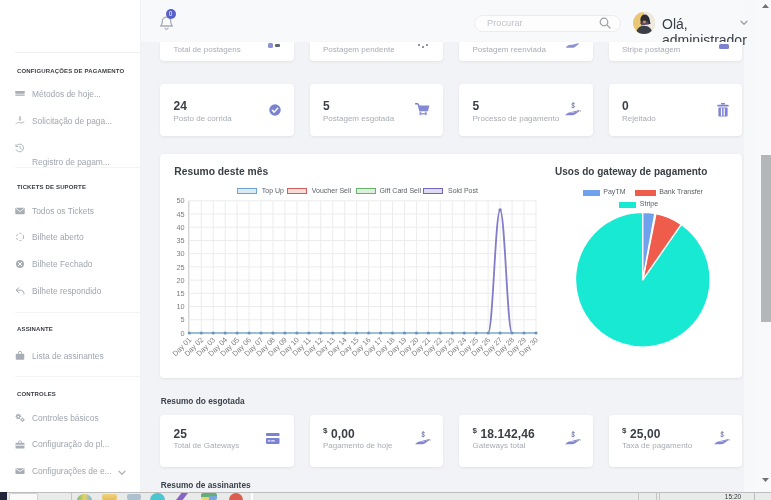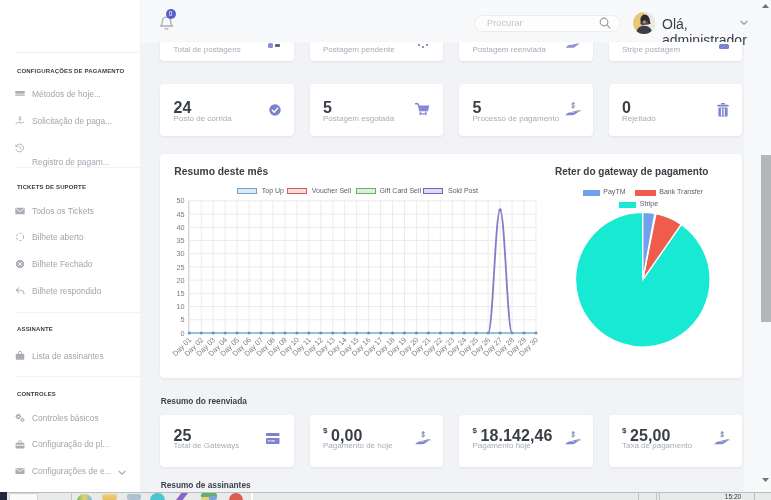--- a/index.html
+++ b/index.html
@@ -1,17 +1,17 @@
 <!DOCTYPE html>
 <html><head><meta charset="utf-8"><style>
 *{margin:0;padding:0;box-sizing:border-box;-webkit-font-smoothing:antialiased}
 body{width:771px;height:500px;overflow:hidden;font-family:"Liberation Sans",sans-serif;background:#fff;position:relative}
 .abs{position:absolute}
 .card{position:absolute;background:#fff;border-radius:4px;box-shadow:0 1px 3px rgba(20,20,40,0.07)}
-.num{font-size:16px;font-weight:bold;color:#3a3f47;letter-spacing:0.1px}
+.num{font-size:12px;font-weight:bold;color:#3a3f47;letter-spacing:0.1px}
 .lbl{font-size:8px;color:#a7acb4}
 .shead{font-size:6px;font-weight:bold;color:#383d44;letter-spacing:0.15px}
 .sitem{font-size:8.4px;color:#a0a6af}
 .h2{font-size:8.3px;font-weight:bold;color:#3c434c}
 </style></head><body>
 <div class="abs" style="left:141px;top:0;width:615px;height:492px;background:#f1f3f6"></div>
 <div class="abs" style="left:141px;top:0;width:615px;height:41.5px;background:#f8f9fa"></div>
 <div class="abs" style="left:744px;top:0;width:12px;height:492px;background:#f6f8fa"></div>
 <div class="abs" style="left:0;top:0;width:141px;height:492px;background:#fff;border-right:1px solid #f0f1f3"></div>
 <div class="abs" style="left:15px;top:51.5px;width:126px;height:1px;background:#f0f1f4"></div>
@@ -301,44 +301,44 @@
       <circle cx="304.25" cy="179.0" r="1.6"></circle>
       <circle cx="316.20" cy="179.0" r="1.6"></circle>
       <circle cx="328.15" cy="179.0" r="1.6"></circle>
       <circle cx="340.11" cy="179.0" r="1.6"></circle>
       <circle cx="352.06" cy="179.0" r="1.6"></circle>
       <circle cx="364.02" cy="179.0" r="1.6"></circle>
       <circle cx="375.97" cy="179.0" r="1.6"></circle>
     </g>
     <circle cx="340.11" cy="56.05" r="1.7" fill="#837cc9"></circle>
   </svg>
-<div class="abs" style="left:555px;top:165.7px;font-size:10px;font-weight:bold;color:#3b4046">Reter do gateway de pagamento</div>
+<div class="abs" style="left:555px;top:165.7px;font-size:10px;font-weight:bold;color:#3b4046">Usos do gateway de pagamento</div>
 <div class="abs" style="left:583px;top:189.6px;width:17px;height:6px;background:#6fa1ed"></div>
 <div class="abs" style="left:603.3px;top:188px;font-size:7px;color:#595f66">PayTM</div>
 <div class="abs" style="left:635px;top:189.6px;width:21px;height:6px;background:#ef5c4c"></div>
 <div class="abs" style="left:659.3px;top:188px;font-size:7px;color:#595f66">Bank Transfer</div>
 <div class="abs" style="left:619.4px;top:201.8px;width:17px;height:6px;background:#17e9d2"></div>
 <div class="abs" style="left:639.8px;top:200.2px;font-size:7px;color:#595f66">Stripe</div>
 <svg class="abs" style="left:560px;top:207px" width="166" height="146">
     <path d="M82.8,72.7 L121.21,17.44 A67.3,67.3 0 1 1 82.80,5.40 Z" fill="#17e9d2" stroke="#fff" stroke-width="1.3" stroke-linejoin="round"></path>
     <path d="M82.8,72.7 L95.99,6.70 A67.3,67.3 0 0 1 121.21,17.44 Z" fill="#ef5c4c" stroke="#fff" stroke-width="1.3" stroke-linejoin="round"></path>
     <path d="M82.8,72.7 L82.80,5.40 A67.3,67.3 0 0 1 94.83,6.48 Z" fill="#6fa1ed" stroke="#fff" stroke-width="1.3" stroke-linejoin="round"></path>
   </svg>
-<div class="abs h2" style="left:160.7px;top:396.3px">Resumo do reenviada</div>
+<div class="abs h2" style="left:160.7px;top:396.3px">Resumo do esgotada</div>
 <div class="card" style="left:160px;top:414.5px;width:133.5px;height:52.5px"></div>
 <div class="abs num" style="left:173.5px;top:426.5px">25</div>
 <div class="abs lbl" style="left:173.5px;top:441.2px">Total de Gateways</div>
 <div class="card" style="left:309.5px;top:414.5px;width:133.5px;height:52.5px"></div>
 <div class="abs" style="left:323.0px;top:426px;font-size:8px;font-weight:bold;color:#3a3f47">$</div>
 <div class="abs num" style="left:331.0px;top:426.5px">0,00</div>
 <div class="abs lbl" style="left:323.0px;top:441.2px">Pagamento de hoje</div>
 <div class="card" style="left:459px;top:414.5px;width:133.5px;height:52.5px"></div>
 <div class="abs" style="left:472.5px;top:426px;font-size:8px;font-weight:bold;color:#3a3f47">$</div>
 <div class="abs num" style="left:480.5px;top:426.5px">18.142,46</div>
-<div class="abs lbl" style="left:472.5px;top:441.2px">Pagamento hoje</div>
+<div class="abs lbl" style="left:472.5px;top:441.2px">Gateways total</div>
 <div class="card" style="left:608.5px;top:414.5px;width:133.5px;height:52.5px"></div>
 <div class="abs" style="left:622.0px;top:426px;font-size:8px;font-weight:bold;color:#3a3f47">$</div>
 <div class="abs num" style="left:630.0px;top:426.5px">25,00</div>
 <div class="abs lbl" style="left:622.0px;top:441.2px">Taxa de pagamento</div>
 <svg class="abs" style="left:265.5px;top:432.5px" width="14" height="11" viewBox="0 0 14 11">
     <rect x="0" y="0" width="13.5" height="3" rx="0.8" fill="#7b82cf"></rect>
     <rect x="0" y="4.9" width="13.5" height="6" rx="0.8" fill="#7b82cf"></rect>
     <rect x="1.8" y="7.1" width="2.6" height="1.5" fill="#d9dbf2"></rect>
     <rect x="5.2" y="7.1" width="3.6" height="1.5" fill="#d9dbf2"></rect>
   </svg>

